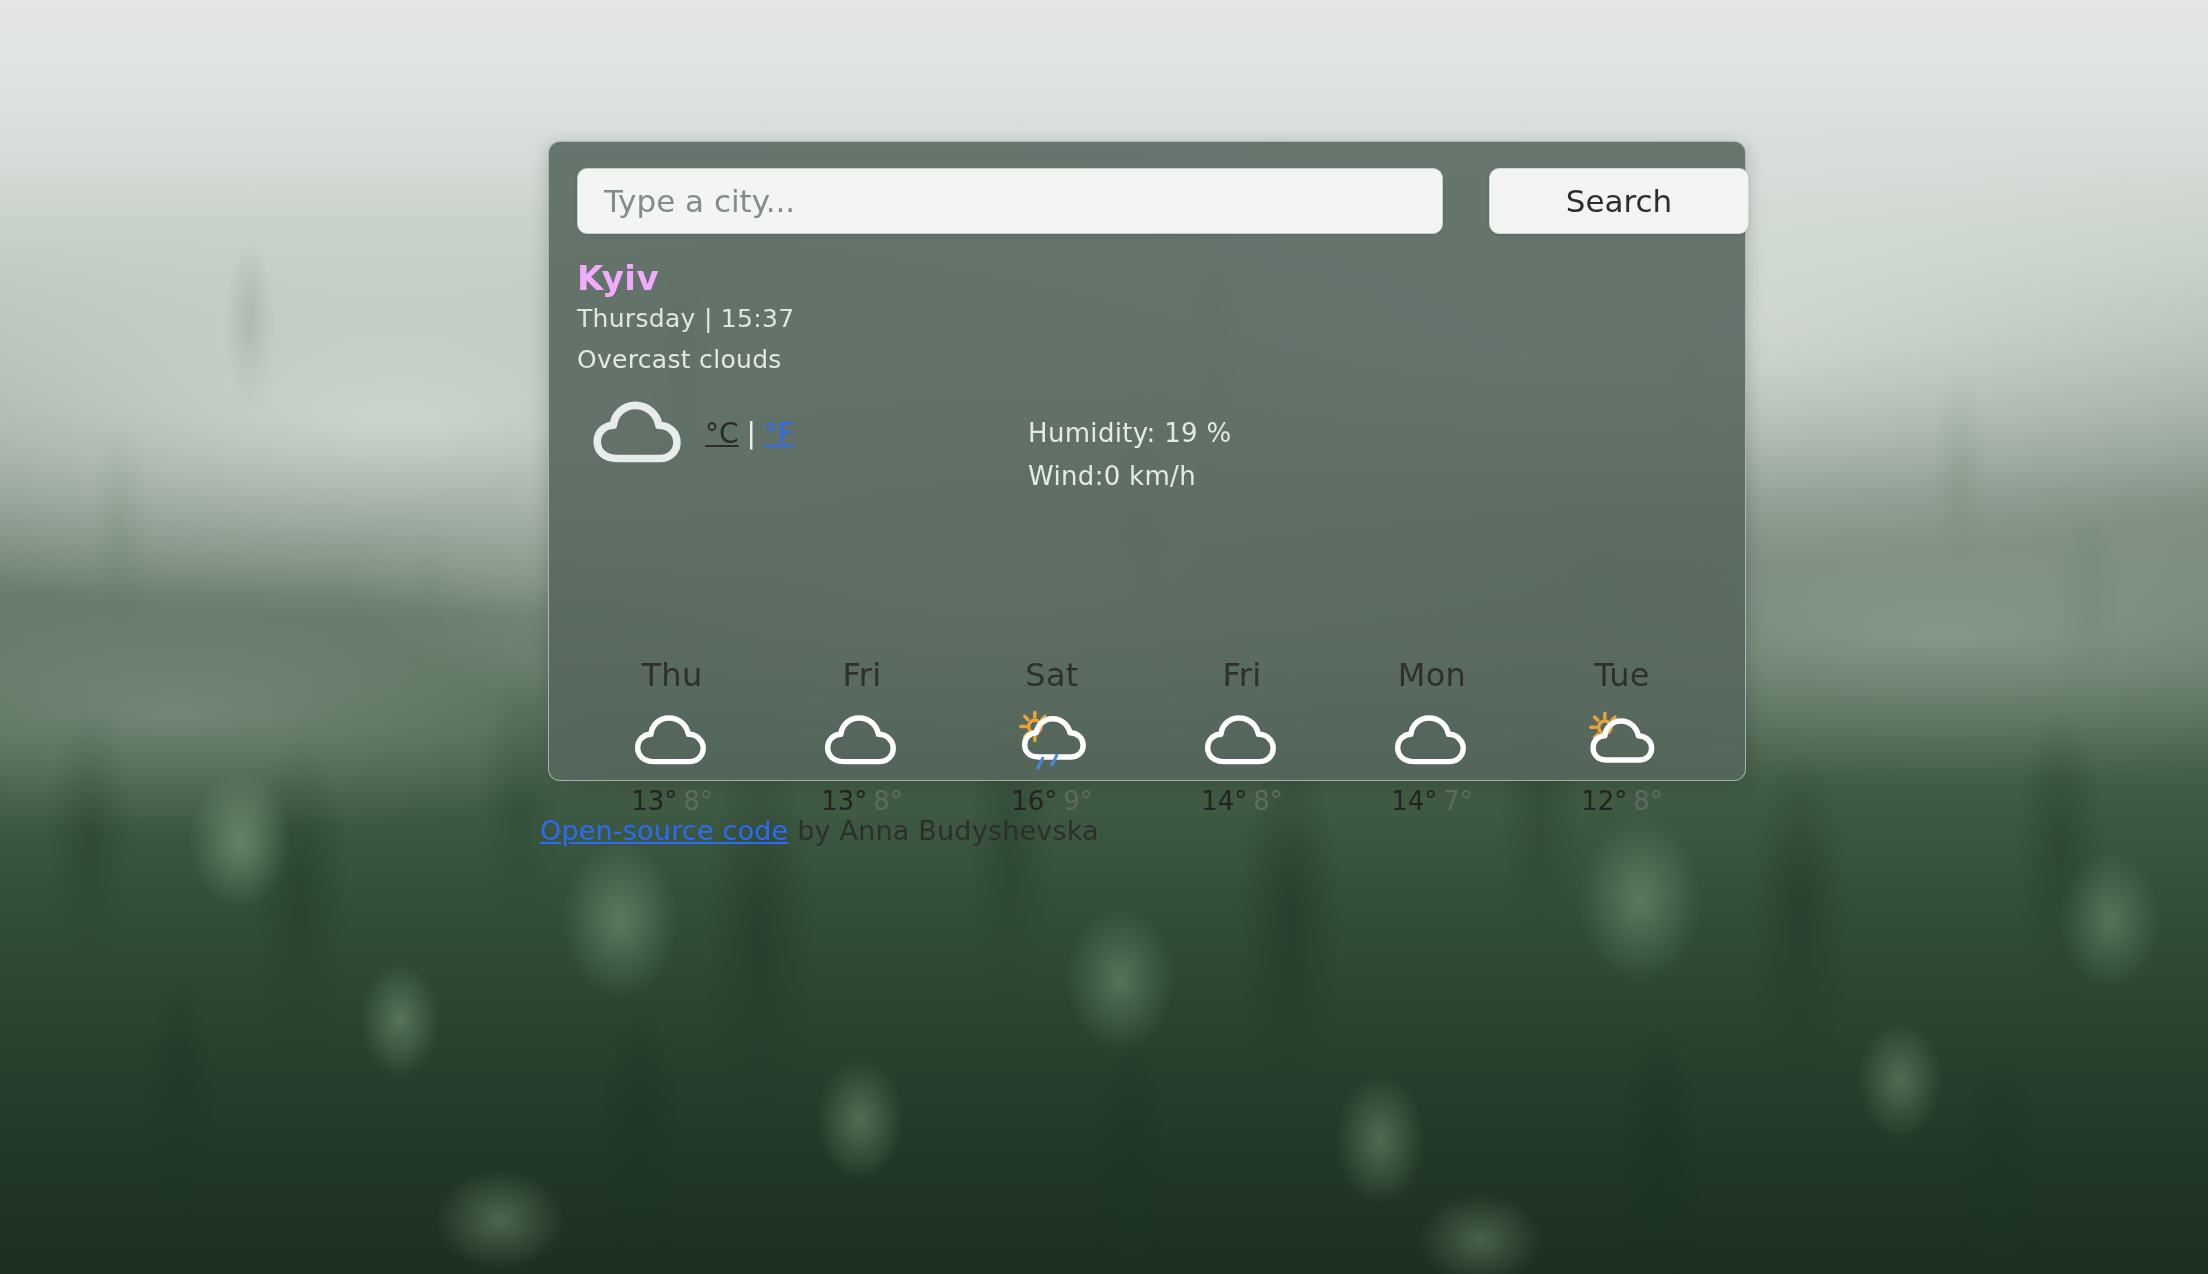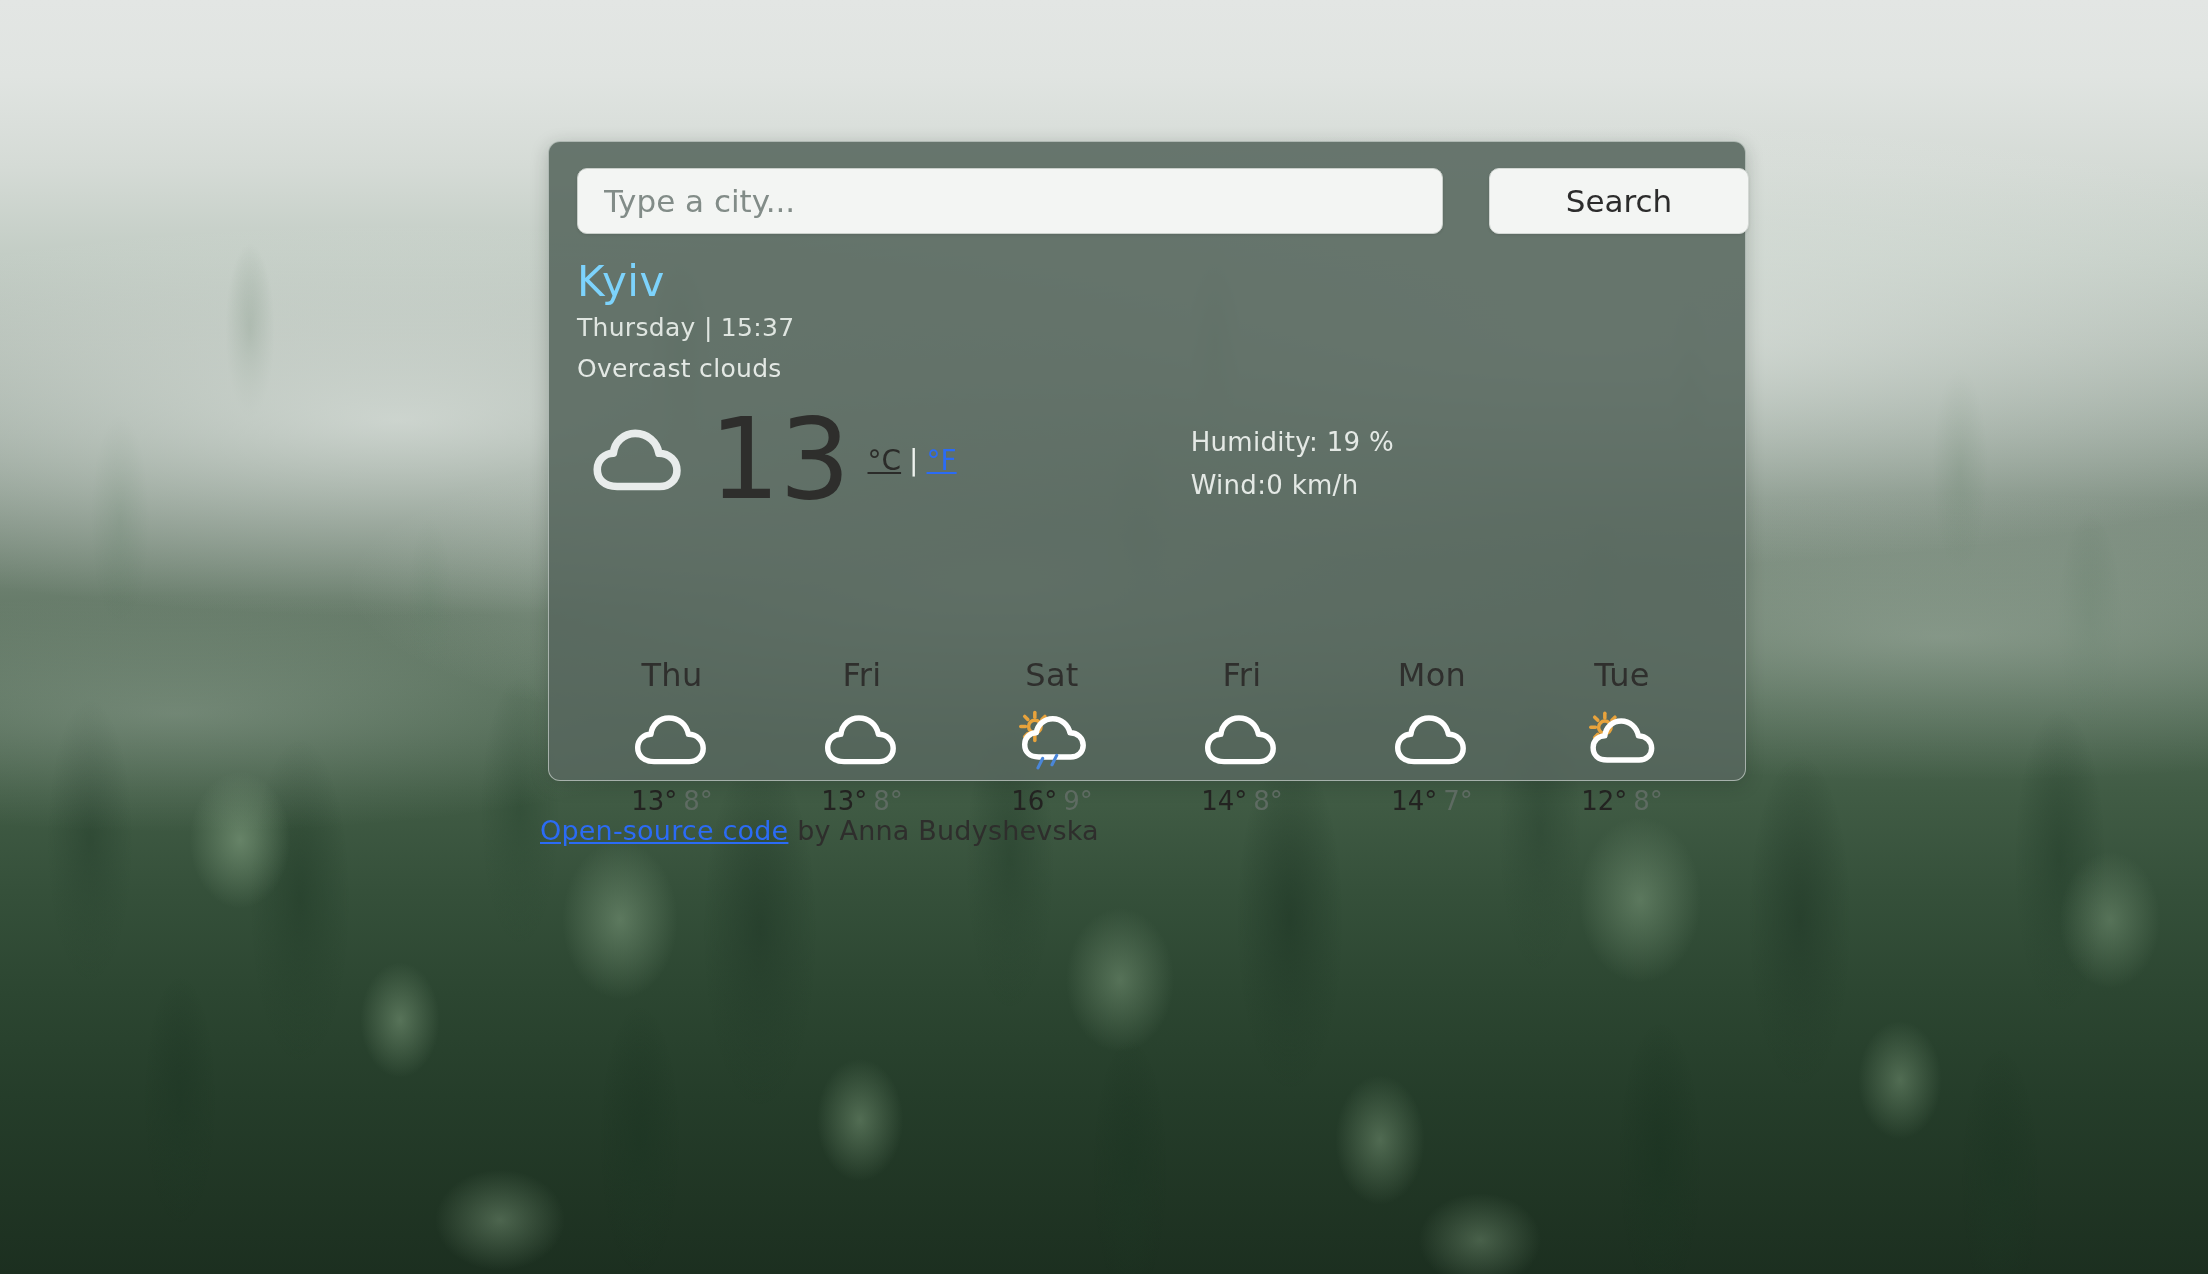--- a/index.html
+++ b/index.html
@@ -166,24 +166,25 @@
     font-size: 31px;
     color: #2c2c2c;
     cursor: pointer;
     box-shadow: 0 1px 3px rgba(0,0,0,0.10);
   }
 
   
   .current { margin-top: 26px; position: relative; }
 
   .city-name {
-    font-size: 42px;
-    color: #7dd3fc;
+    font-size: 34px;
+    color: #f0abfc;
     line-height: 1.06;
     letter-spacing: 0.5px;
+    font-weight: bold;
   }
   .date-line {
     margin-top: 8px;
     font-size: 25px;
     color: #dfe5e0;
     letter-spacing: 0.3px;
   }
   .description {
     margin-top: 12px;
     font-size: 25px;
@@ -313,21 +314,20 @@
 
       <div class="readout-row">
 
         <div class="temp-block">
 
           <svg class="main-icon" viewBox="0 0 100 78">
             <path d="M27 68 C13 68 6 60 6 50 C6 40 14 33 23 33 C24 21 34 12 46 12
                      C59 12 69 21 71 33 C82 33 90 41 90 51 C90 61 82 68 72 68 Z" fill="none" stroke="#e8eceb" stroke-width="8" stroke-linejoin="round" stroke-linecap="round"></path>
           </svg>
 
-          <div class="temp-value">13</div>
 
           <div class="units">
             <span class="unit unit-c">°C</span>
             <span class="unit-sep">|</span>
             <span class="unit unit-f">°F</span>
           </div>
         </div>
 
         <div class="metrics">
           <div>Humidity: 19 %</div>

